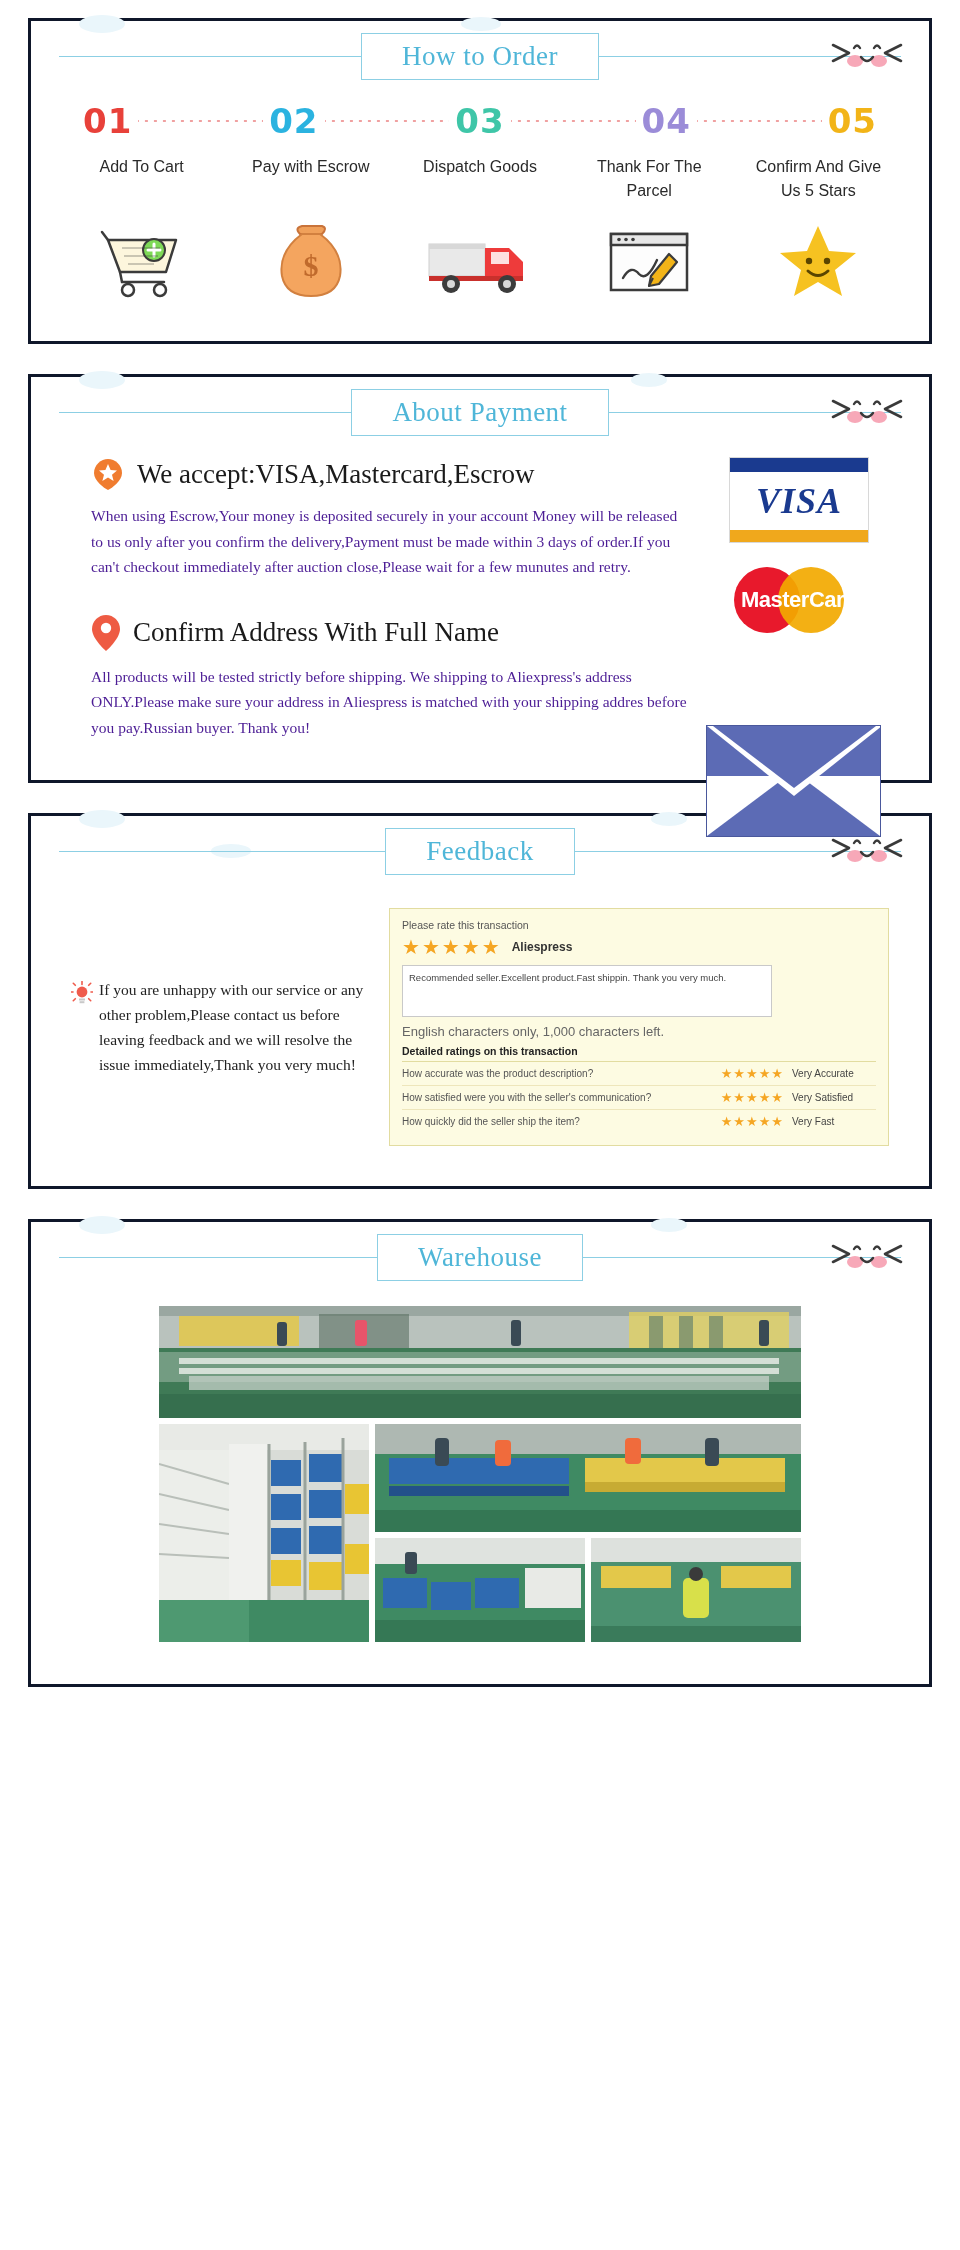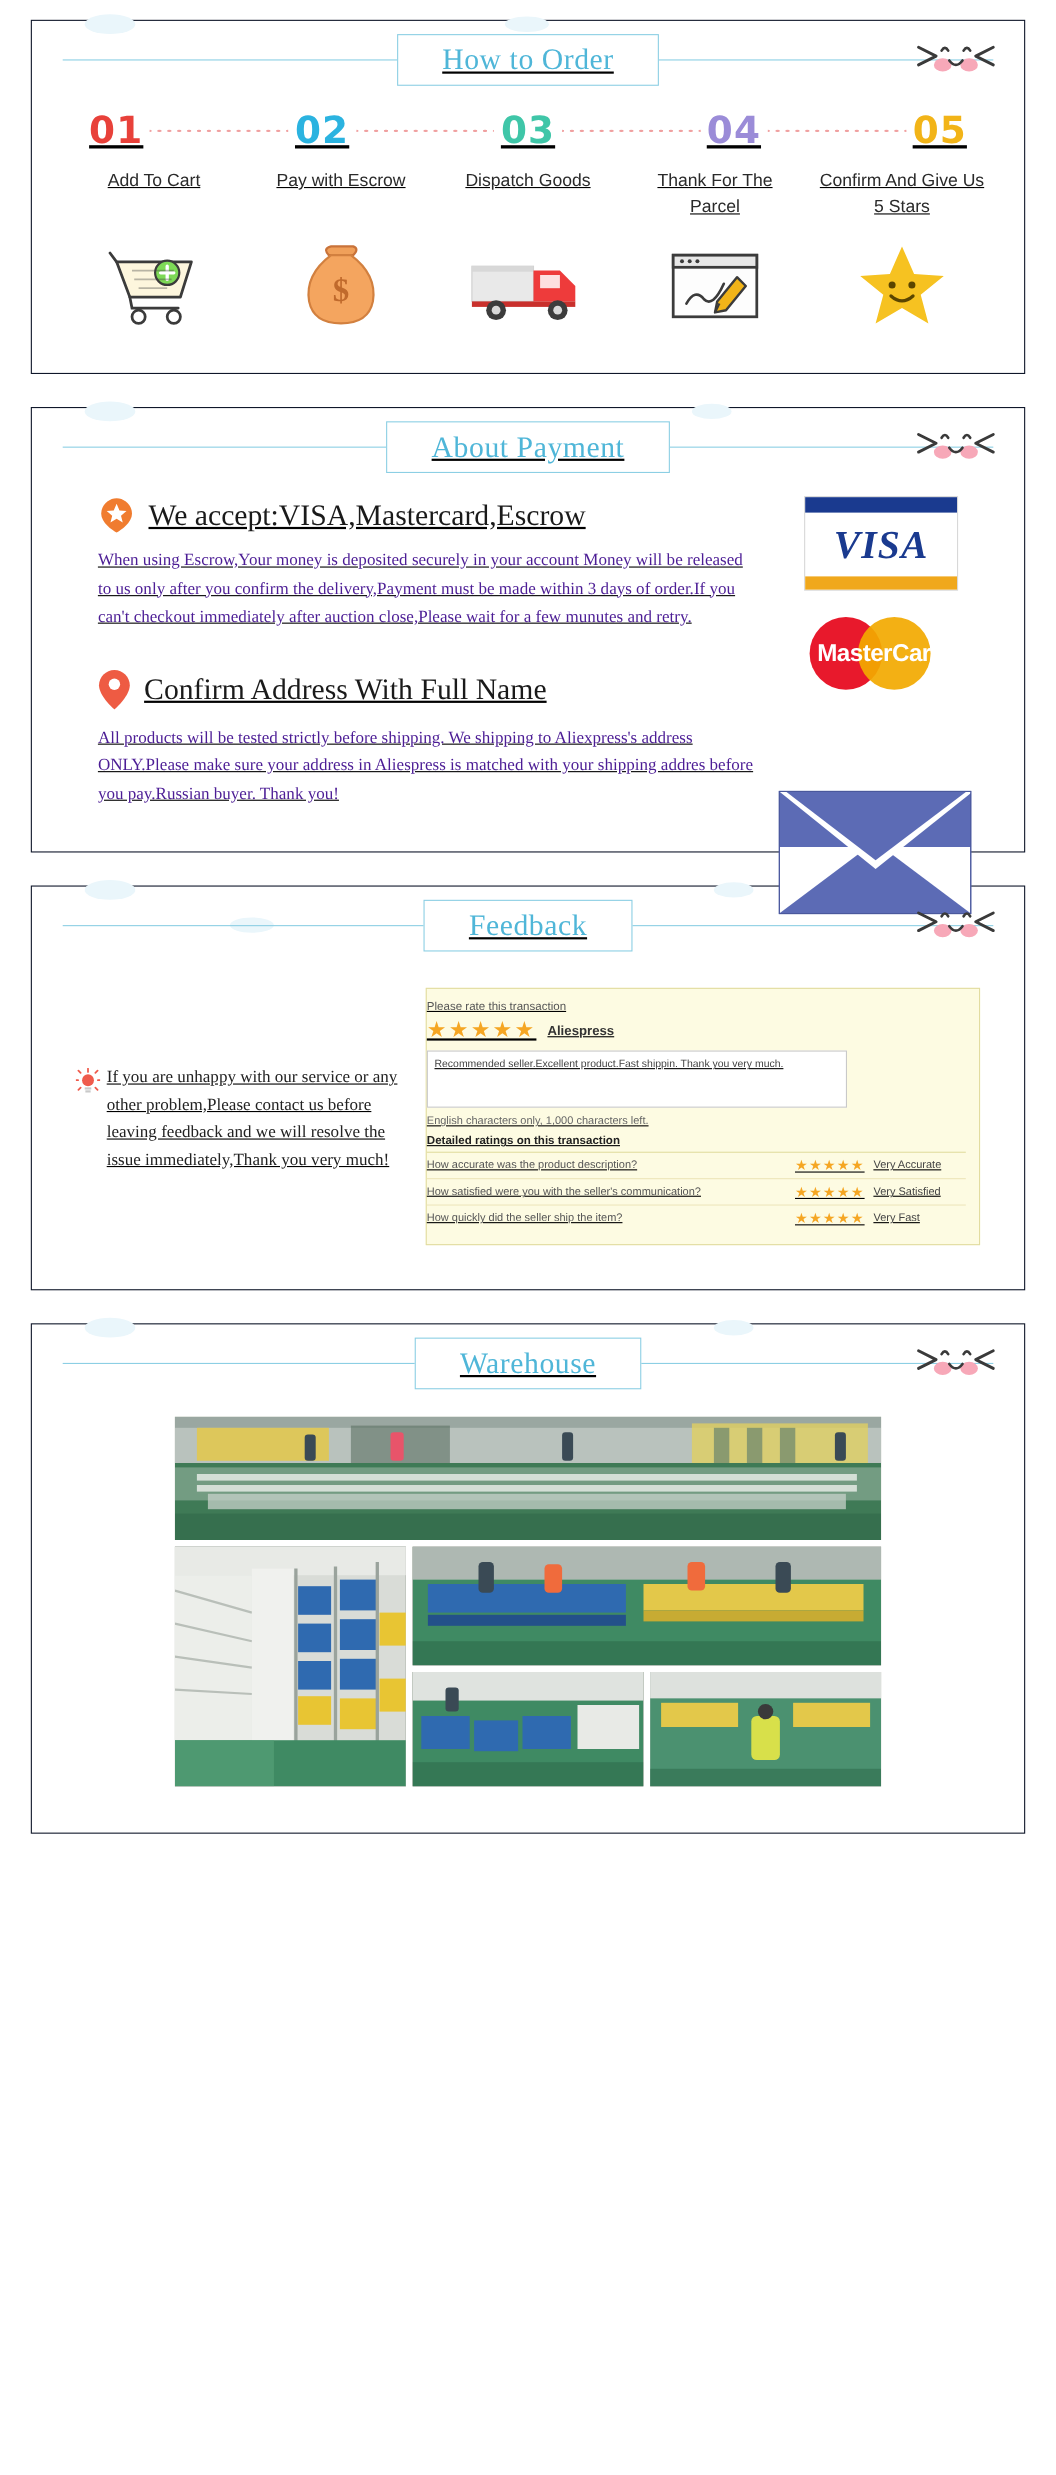--- a/index.html
+++ b/index.html
@@ -14,23 +14,22 @@
     min-height: 2250px;
     position: relative;
     background: #fff;
     padding: 0;
   }
 
   
   .section {
     position: relative;
     margin: 0 28px 18px 28px;
-    border: 1px solid #0f172a;
+    border: 3px solid #0f172a;
     background: #fff;
-    text-decoration: underline;
   }
   .section-inner { position: relative; }
 
   
   .cloud {
     position: absolute;
     background: #eaf6fb;
     border-radius: 50%;
     z-index: 0;
   }
@@ -265,41 +264,41 @@
     color: #222;
     padding-top: 70px;
     display: flex;
     gap: 6px;
   }
   .fb-right { flex: 1; }
 
   .rate-card {
     background: #fdfbe2;
     border: 1px solid #e2dca0;
-    padding: 10px 12px 12px 0;
+    padding: 10px 12px 12px 12px;
     width: 100%;
     max-width: 520px;
   }
   .rate-title { font-size: 10.5px; color: #555; margin-bottom: 6px; }
   .rate-stars-row { display: flex; align-items: center; gap: 10px; }
   .stars { color: #f5a623; font-size: 20px; letter-spacing: 2px; line-height: 1; }
   .stars-sm { color: #f5a623; font-size: 13px; letter-spacing: 1px; line-height: 1; }
   .excellent { font-size: 12px; font-weight: bold; color: #333; }
   .rate-textbox {
     margin-top: 8px;
     background: #fff;
     border: 1px solid #c9c9c9;
     height: 52px;
     width: 78%;
     padding: 5px 6px;
     font-size: 9.5px;
     color: #444;
     line-height: 1.45;
   }
-  .rate-note { font-size: 10px; color: #666; margin-top: 7px; }
+  .rate-note { font-size: 13px; color: #666; margin-top: 7px; }
   .rate-sub { font-size: 10.5px; color: #222; font-weight: bold; margin-top: 6px; padding-bottom: 4px; border-bottom: 1px solid #e2dca0; }
   .rate-line {
     display: flex; align-items: center; justify-content: space-between;
     padding: 5px 0; border-bottom: 1px solid #eee6bb;
     font-size: 10px; color: #555;
   }
   .rate-line .rl-q { flex: 1; }
   .rate-line .rl-stars { width: 92px; text-align: right; }
   .rate-line .rl-val { width: 92px; text-align: left; font-size: 10px; color: #444; padding-left: 8px; }
 

